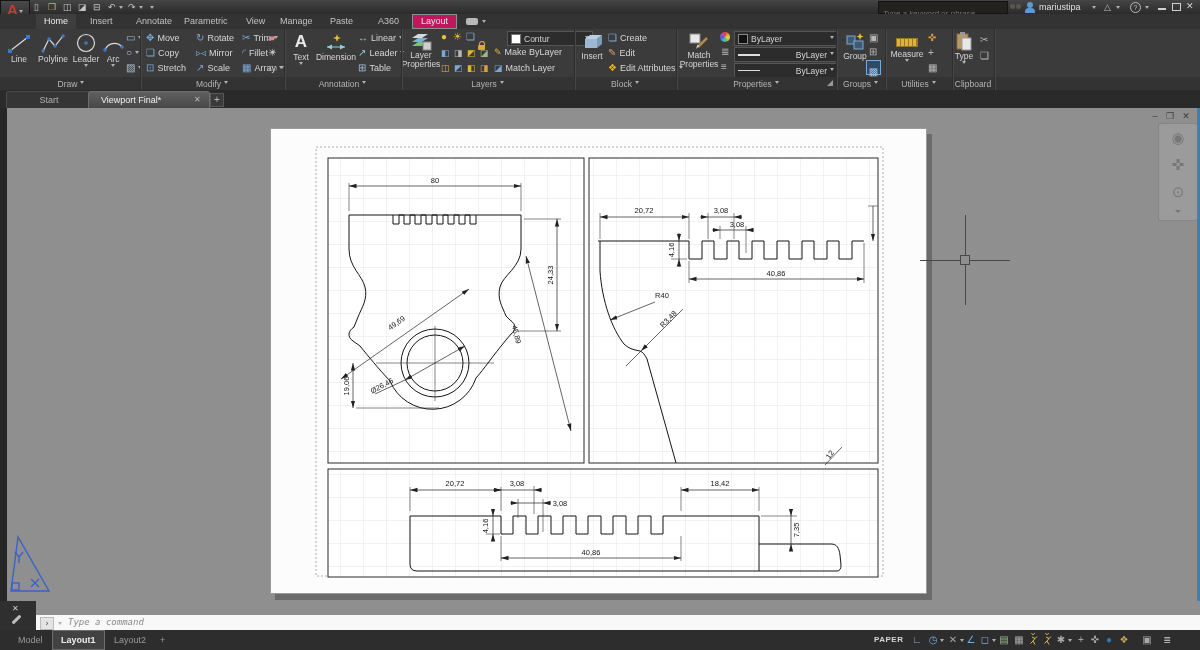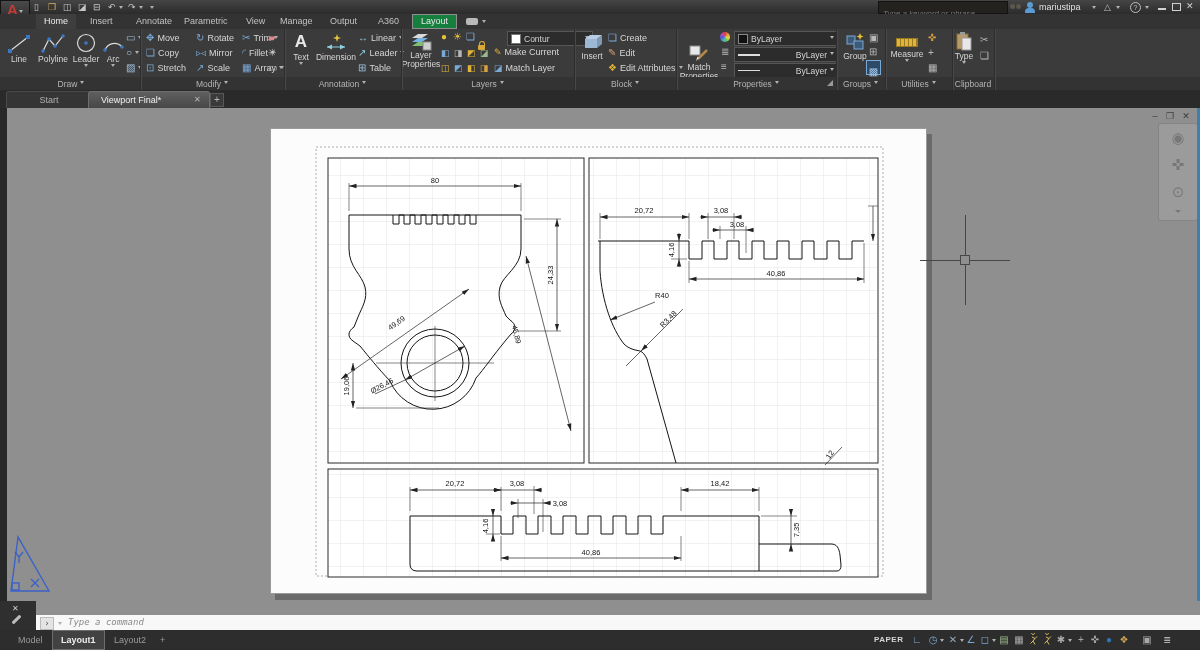--- a/index.html
+++ b/index.html
@@ -14,21 +14,21 @@
              font-size:9px;color:#d3d3d3;line-height:14px;white-space:nowrap;}
   #search-box{position:absolute;left:878px;top:1px;width:128px;height:11px;background:#23221f;
               border:1px solid #141414;}
   #search-box input{width:118px;height:9px;border:0;background:transparent;color:#8d8d85;
               font-size:8px;font-style:italic;outline:none;padding:0 4px;font-family:"Liberation Sans",sans-serif;}
   .win-glyph{position:absolute;top:1px;font-size:9px;color:#d0d0d0;}
   
   #tabrow{position:absolute;left:0;top:14px;width:1200px;height:15px;background:#333;}
   .rtab{position:absolute;top:0;height:15px;line-height:15px;padding:0 8px;font-size:9px;color:#c2c2c2;}
   .rtab.sel{background:#3e3e3e;color:#ececec;}
-  .rtab.boxed{border:1px solid #8f8f8f;background:#15803d;color:#e8e8e8;height:13px;line-height:13px;}
+  .rtab.boxed{border:1px solid #8f8f8f;background:#be185d;color:#e8e8e8;height:13px;line-height:13px;}
   
   #ribbon{position:absolute;left:0;top:29px;width:1200px;height:48px;background:#3b3b3b;}
   #panel-labels{position:absolute;left:0;top:77px;width:1200px;height:13px;background:#333;border-bottom:1px solid #262626;}
   .pl{position:absolute;top:0;height:13px;display:flex;align-items:center;justify-content:center;
       color:#b5b5b5;font-size:8.5px;gap:3px;}
   .sep{position:absolute;top:29px;height:61px;width:1px;background:#2d2d2d;box-shadow:1px 0 0 #484848;}
   .bigbtn{position:absolute;display:flex;flex-direction:column;align-items:center;color:#d6d6d6;
           font-size:8.5px;line-height:9px;text-align:center;}
   .rowbtn{position:absolute;display:flex;align-items:center;gap:3px;color:#d6d6d6;font-size:9px;white-space:nowrap;}
   .gi{display:inline-block;font-size:10px;line-height:10px;text-align:center;font-style:normal;}
@@ -112,21 +112,21 @@
     <div style="color:#9a9a9a;font-size:5px;line-height:5px">LT</div>
   </div>
 
   <div id="tabrow">
     <span class="rtab sel" style="left:36px">Home</span>
     <span class="rtab" style="left:82px">Insert</span>
     <span class="rtab" style="left:128px">Annotate</span>
     <span class="rtab" style="left:176px">Parametric</span>
     <span class="rtab" style="left:238px">View</span>
     <span class="rtab" style="left:272px">Manage</span>
-    <span class="rtab" style="left:322px">Output</span>
+    <span class="rtab" style="left:322px">Paste</span>
     <span class="rtab" style="left:370px">A360</span>
     <span class="rtab boxed" style="left:412px">Layout</span>
     <span class="abs" style="left:466px;top:4px;width:12px;height:7px;background:#b9b9b9;border-radius:2px"></span>
     <span class="caret sm" style="position:absolute;left:482px;top:6px"></span>
   </div>
 
   <div id="ribbon">
 
     <div class="bigbtn" style="left:4px;top:3px;width:30px">
       <svg width="26" height="23">
@@ -287,21 +287,21 @@
         <span class="gi" style="color:#b8b8b8;font-size:9px">◨</span>
       </div>
     <div class="rowbtn" style="left:467px;top:19px">
         <span class="gi" style="color:#e0b33a;font-size:9px">◩</span>
       </div>
     <div class="rowbtn" style="left:480px;top:19px">
         <span class="gi" style="color:#9ab88a;font-size:9px">◪</span>
       </div>
     <div class="rowbtn" style="left:494px;top:18px">
         <span class="gi" style="color:#e0b33a;font-size:9px">✎</span>
-        <span>Make Current</span>
+        <span>Make ByLayer</span>
       </div>
     <div class="rowbtn" style="left:441px;top:34px">
         <span class="gi" style="color:#e0b33a;font-size:9px">◫</span>
       </div>
     <div class="rowbtn" style="left:454px;top:34px">
         <span class="gi" style="color:#7aa9d6;font-size:9px">◩</span>
       </div>
     <div class="rowbtn" style="left:467px;top:34px">
         <span class="gi" style="color:#e0b33a;font-size:9px">◧</span>
       </div>
@@ -328,21 +328,21 @@
     <div class="rowbtn" style="left:608px;top:19px">
         <span class="gi" style="color:#d89a6a">✎</span>
         <span>Edit</span>
       </div>
     <div class="rowbtn" style="left:608px;top:34px">
         <span class="gi" style="color:#e0b33a">❖</span>
         <span>Edit Attributes</span>
         <span class="caret sm"></span>
       </div>
 
-    <div class="bigbtn" style="left:682px;top:14px;width:34px">
+    <div class="bigbtn" style="left:682px;top:2px;width:34px">
       <svg width="22" height="20">
           <rect x="2" y="3" width="10" height="9" fill="#e8e8e8" stroke="#888"></rect>
           <path d="M10,16 L19,7" stroke="#b5884a" stroke-width="2.5"></path>
           <path d="M8,18 l3,-3 l-1.5,-1.5 z" fill="#e0e0e0"></path>
         </svg>
       <span>Match</span>
       <span>Properties</span>
     </div>
     <div class="abs" style="left:720px;top:3px;width:10px;height:10px;border-radius:50%;background:conic-gradient(#e03b3b,#e0a03b,#e8d83b,#6fbf5a,#4ab0c8,#4a5fd0,#b04ac8,#e03b3b)"></div>
     <div class="rowbtn" style="left:721px;top:18px">

